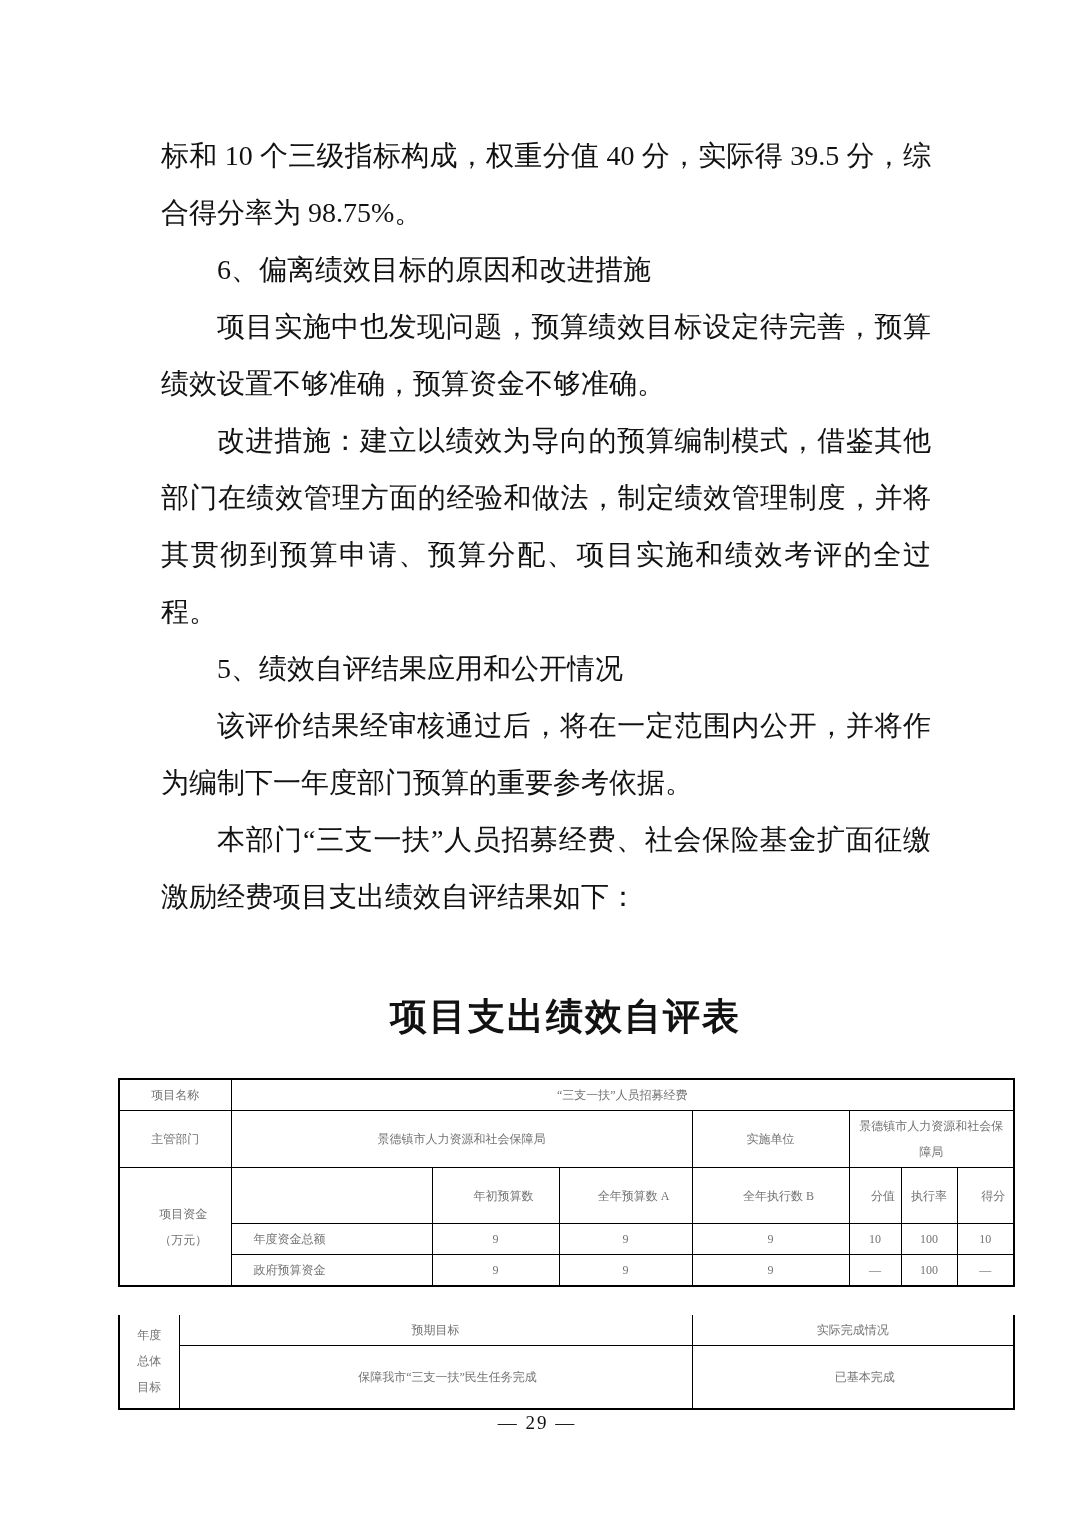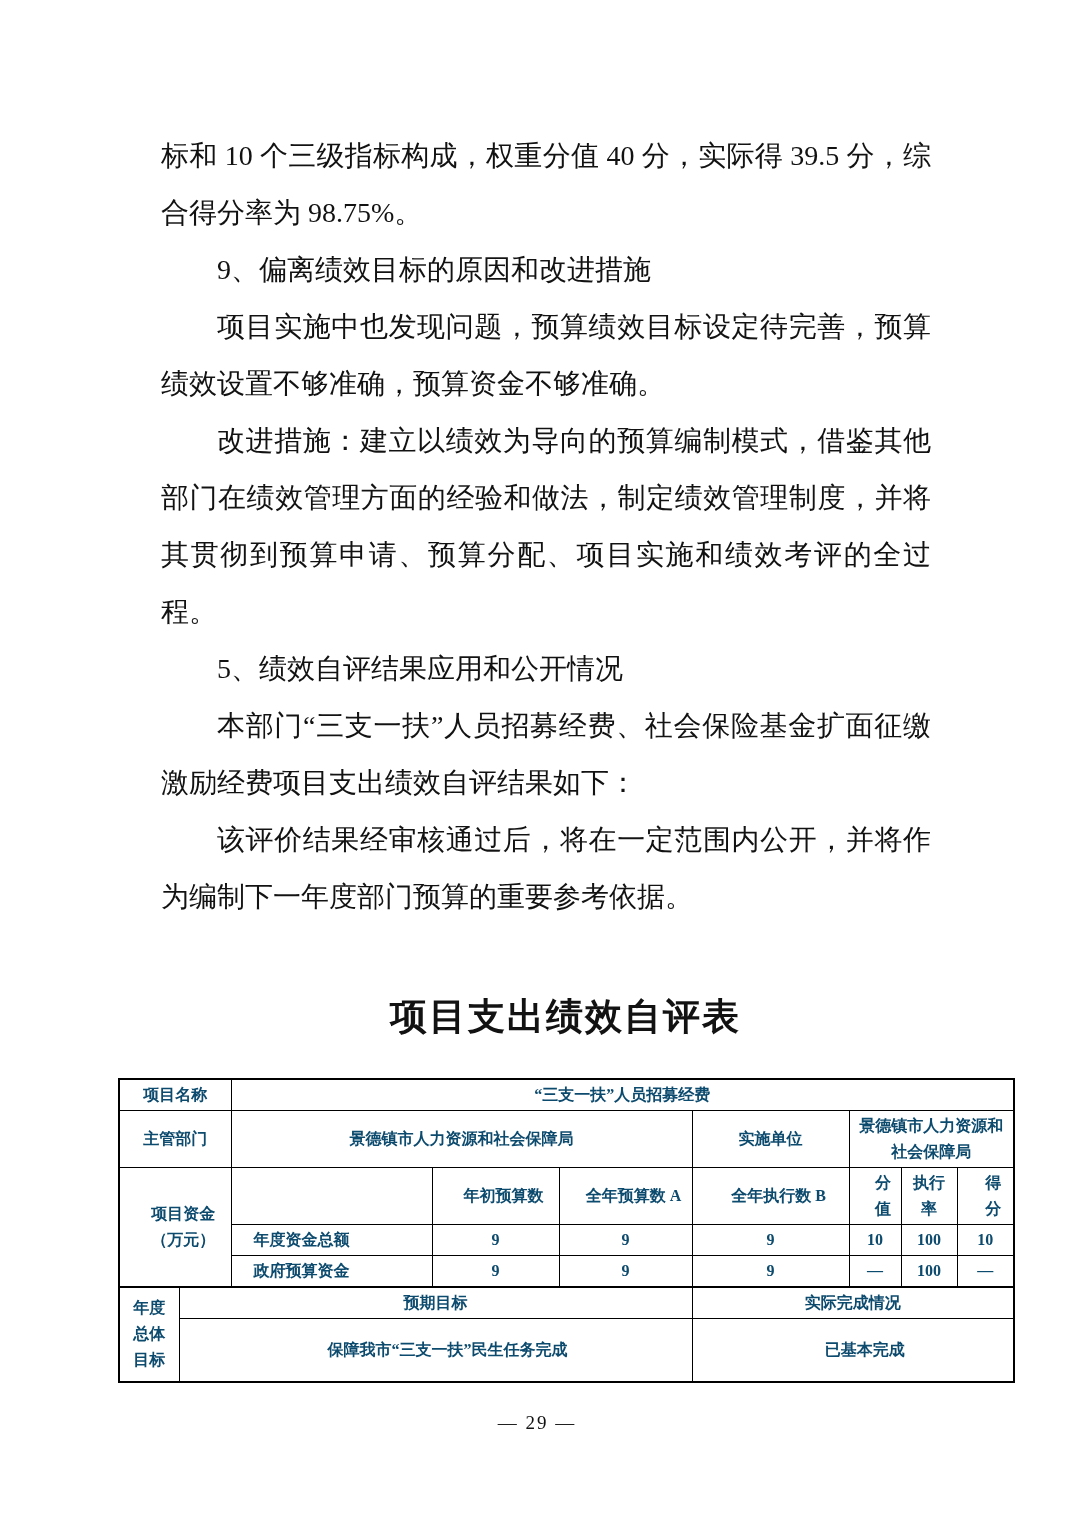--- a/index.html
+++ b/index.html
@@ -52,34 +52,33 @@
   .tablewrap {
     position: absolute;
     left: 118px;
     top: 1078px;
     width: 895px;
   }
   table {
     border-collapse: collapse;
     width: 895px;
     table-layout: fixed;
-    font-size: 16px;
-    color: #0c4a6e;
-    font-weight: bold;
+    font-size: 12px;
+    color: #737373;
   }
   td {
     border: 1px solid #000;
     text-align: center;
     vertical-align: middle;
     padding: 2px 4px;
     overflow: hidden;
     line-height: 26px;
   }
   .tA { border: 2px solid #000; }
-  .tB { border: 2px solid #000; border-top: none; }
+  .tB { border: 2px solid #000; border-top: none; margin-top: 28px; }
   .tB tr:first-child td { border-top: none; }
   .r1 td { height: 30px; }
   .r2 td { height: 55px; }
   .r3 td { height: 56px; padding-left: 20px; }
   .r4 td { height: 30px; }
   .r5 td { height: 29px; }
   .r6 td { height: 28px; }
   .r7 td { height: 63px; padding-left: 28px; }
   td.left-label { text-align: left; padding-left: 22px; margin-left: 40px; }
   .blk { display: block; line-height: 26px; }
@@ -98,26 +97,26 @@
     letter-spacing: 2px;
   }
 </style>
 </head>
 <body>
 
 <div class="page">
 
   <div class="bodytext">
     <p>标和 10 个三级指标构成，权重分值 40 分，实际得 39.5 分，综合得分率为 98.75%。</p>
-    <p class="ind">9、偏离绩效目标的原因和改进措施</p>
+    <p class="ind">6、偏离绩效目标的原因和改进措施</p>
     <p class="ind">项目实施中也发现问题，预算绩效目标设定待完善，预算绩效设置不够准确，预算资金不够准确。</p>
     <p class="ind">改进措施：建立以绩效为导向的预算编制模式，借鉴其他部门在绩效管理方面的经验和做法，制定绩效管理制度，并将其贯彻到预算申请、预算分配、项目实施和绩效考评的全过程。</p>
     <p class="ind">5、绩效自评结果应用和公开情况</p>
+    <p class="ind">该评价结果经审核通过后，将在一定范围内公开，并将作为编制下一年度部门预算的重要参考依据。</p>
     <p class="ind">本部门“三支一扶”人员招募经费、社会保险基金扩面征缴激励经费项目支出绩效自评结果如下：</p>
-    <p class="ind">该评价结果经审核通过后，将在一定范围内公开，并将作为编制下一年度部门预算的重要参考依据。</p>
   </div>
 
   <div class="table-title">项目支出绩效自评表</div>
 
   <div class="tablewrap">
     <table class="tA">
       <colgroup>
         <col style="width:112px">
           <col style="width:201px">
           <col style="width:127px">

